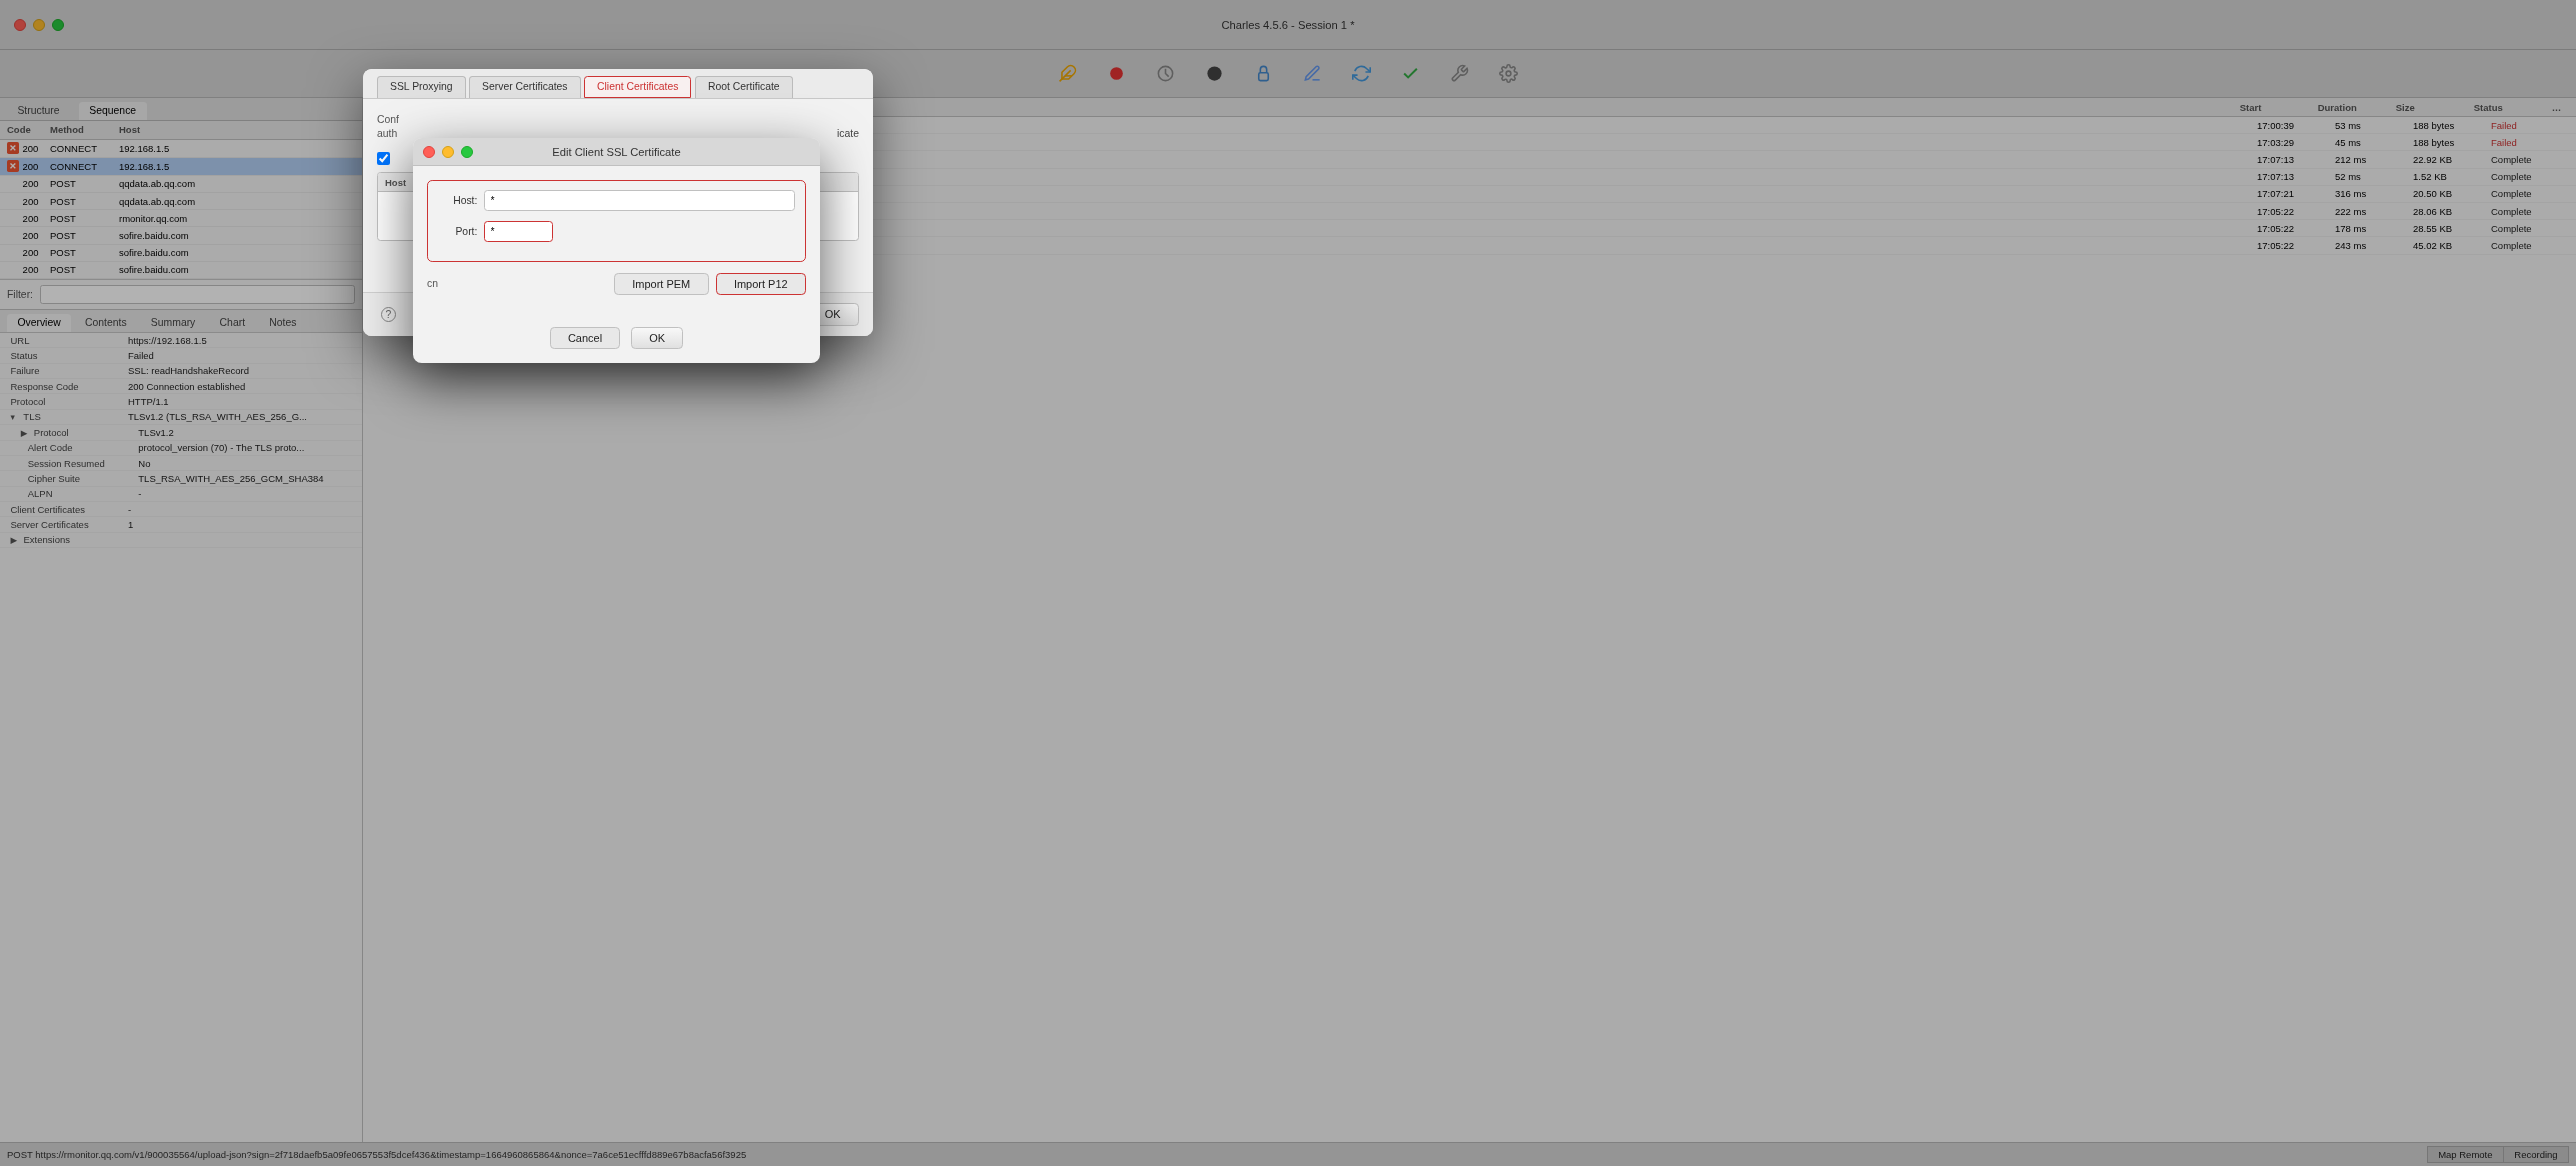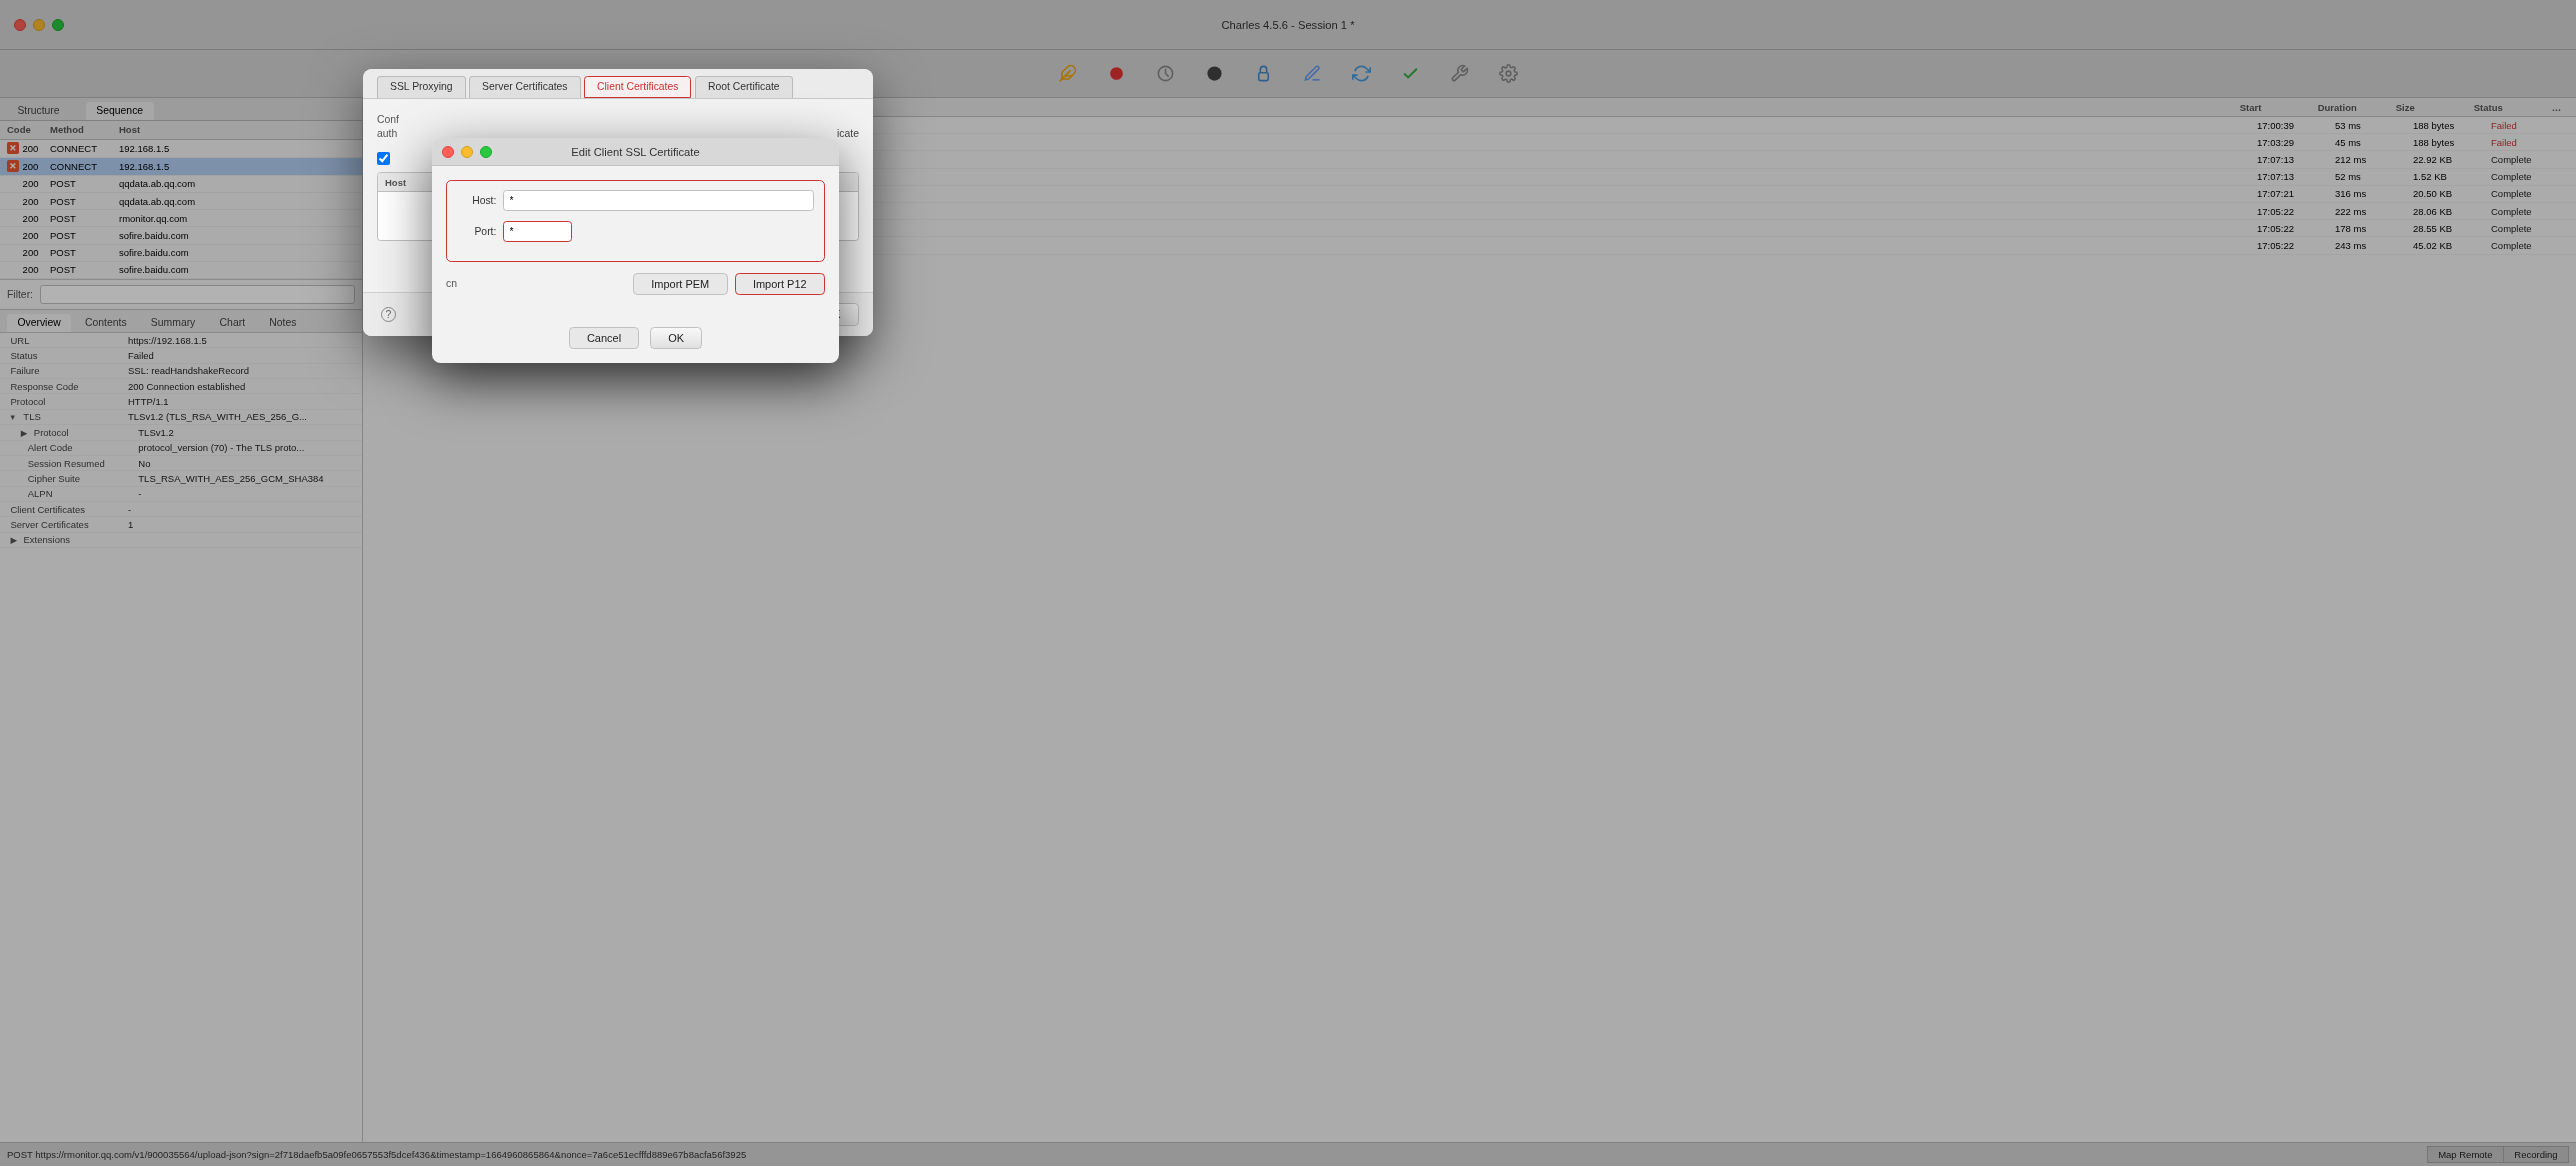--- a/index.html
+++ b/index.html
@@ -75,21 +75,21 @@
       width: 363px;
       background: #f5f5f5;
       border-right: 0.9px solid #c0c0c0;
       display: flex;
       flex-direction: column;
     }
     .tab-bar {
       display: flex;
       background: #e0e0e0;
       padding: 3.5px 7px 0;
-      gap: 16px;
+      gap: 9px;
       border-bottom: 0.9px solid #b8b8b8;
     }
     .tab {
       padding: 3.5px 10.4px;
       border-radius: 3.5px 3.5px 0 0;
       cursor: pointer;
       font-size: 10.4px;
       color: #444;
       background: transparent;
     }
@@ -403,21 +403,21 @@
       justify-content: flex-end;
       gap: 7px;
       border-top: 0.9px solid #d0d0d0;
       background: #ebebeb;
     }
 
     
     .edit-dialog {
       position: absolute;
       top: 138px;
-      left: 432px;
+      left: 413px;
       width: 407px;
       background: #f2f2f2;
       border-radius: 8.7px;
       box-shadow: 0 17.3px 52px rgba(0,0,0,0.6);
       z-index: 30;
       overflow: hidden;
     }
     .edit-dialog-title-bar {
       background: #d8d8d8;
       height: 28px;

